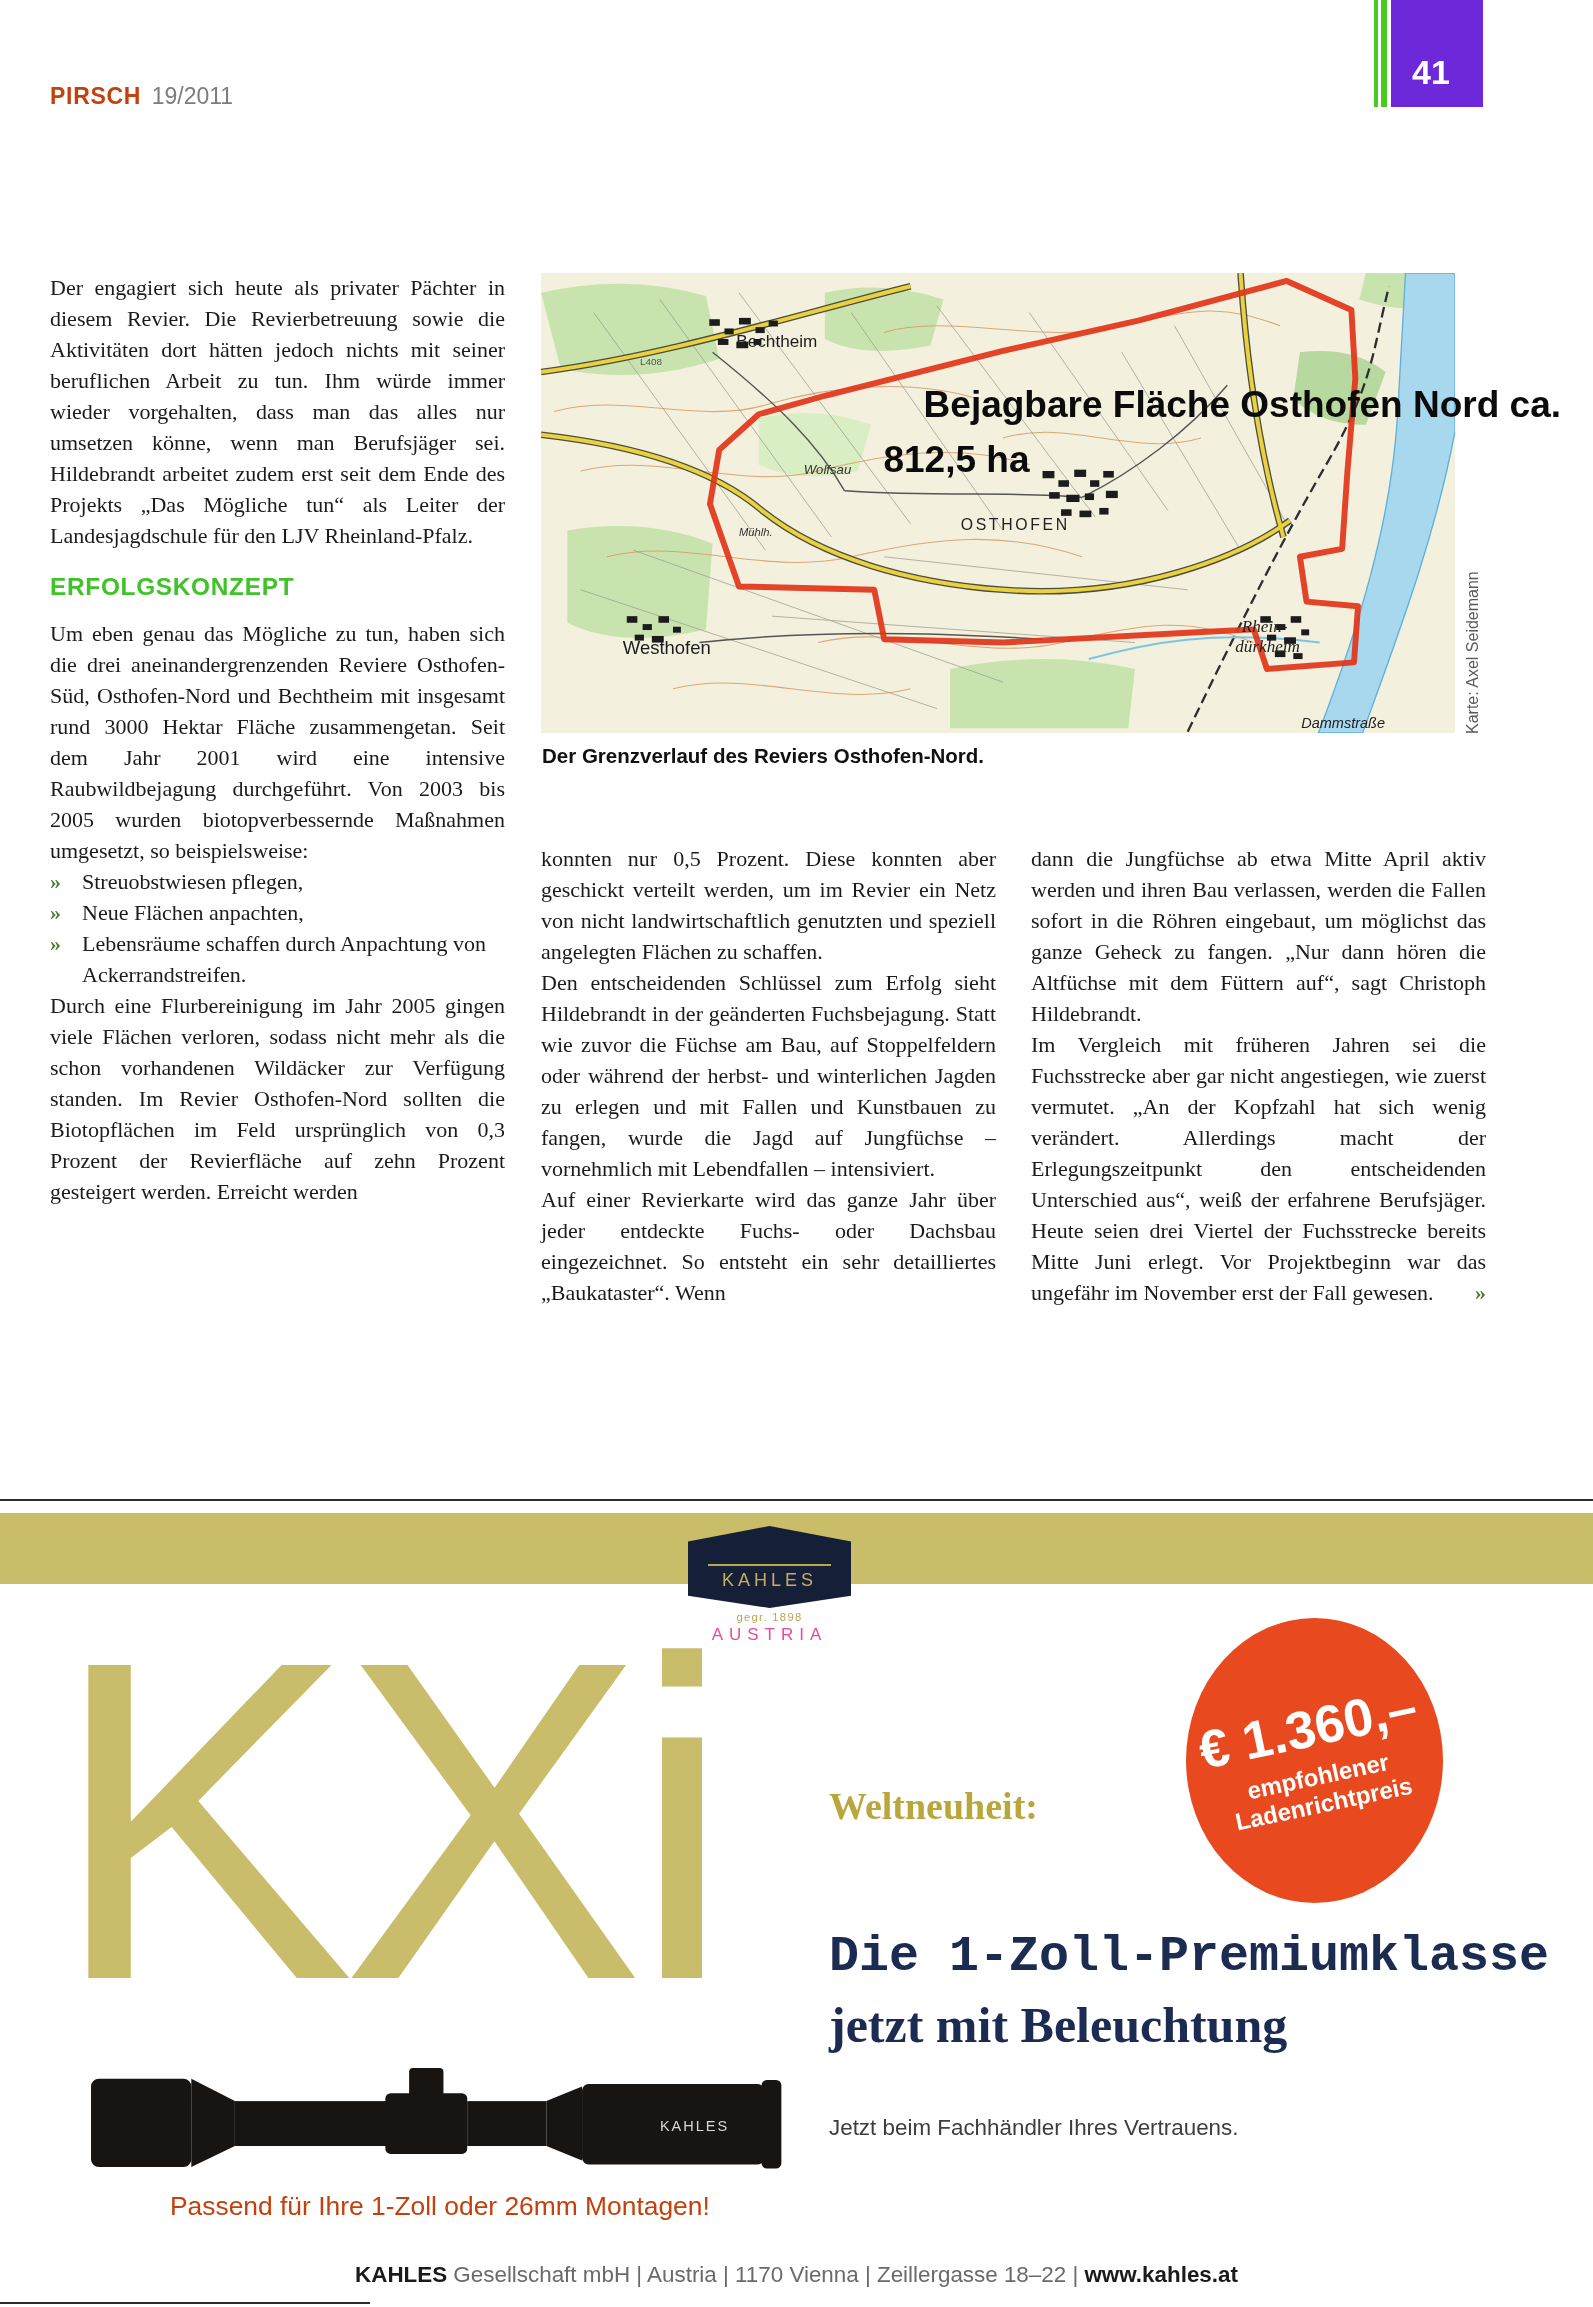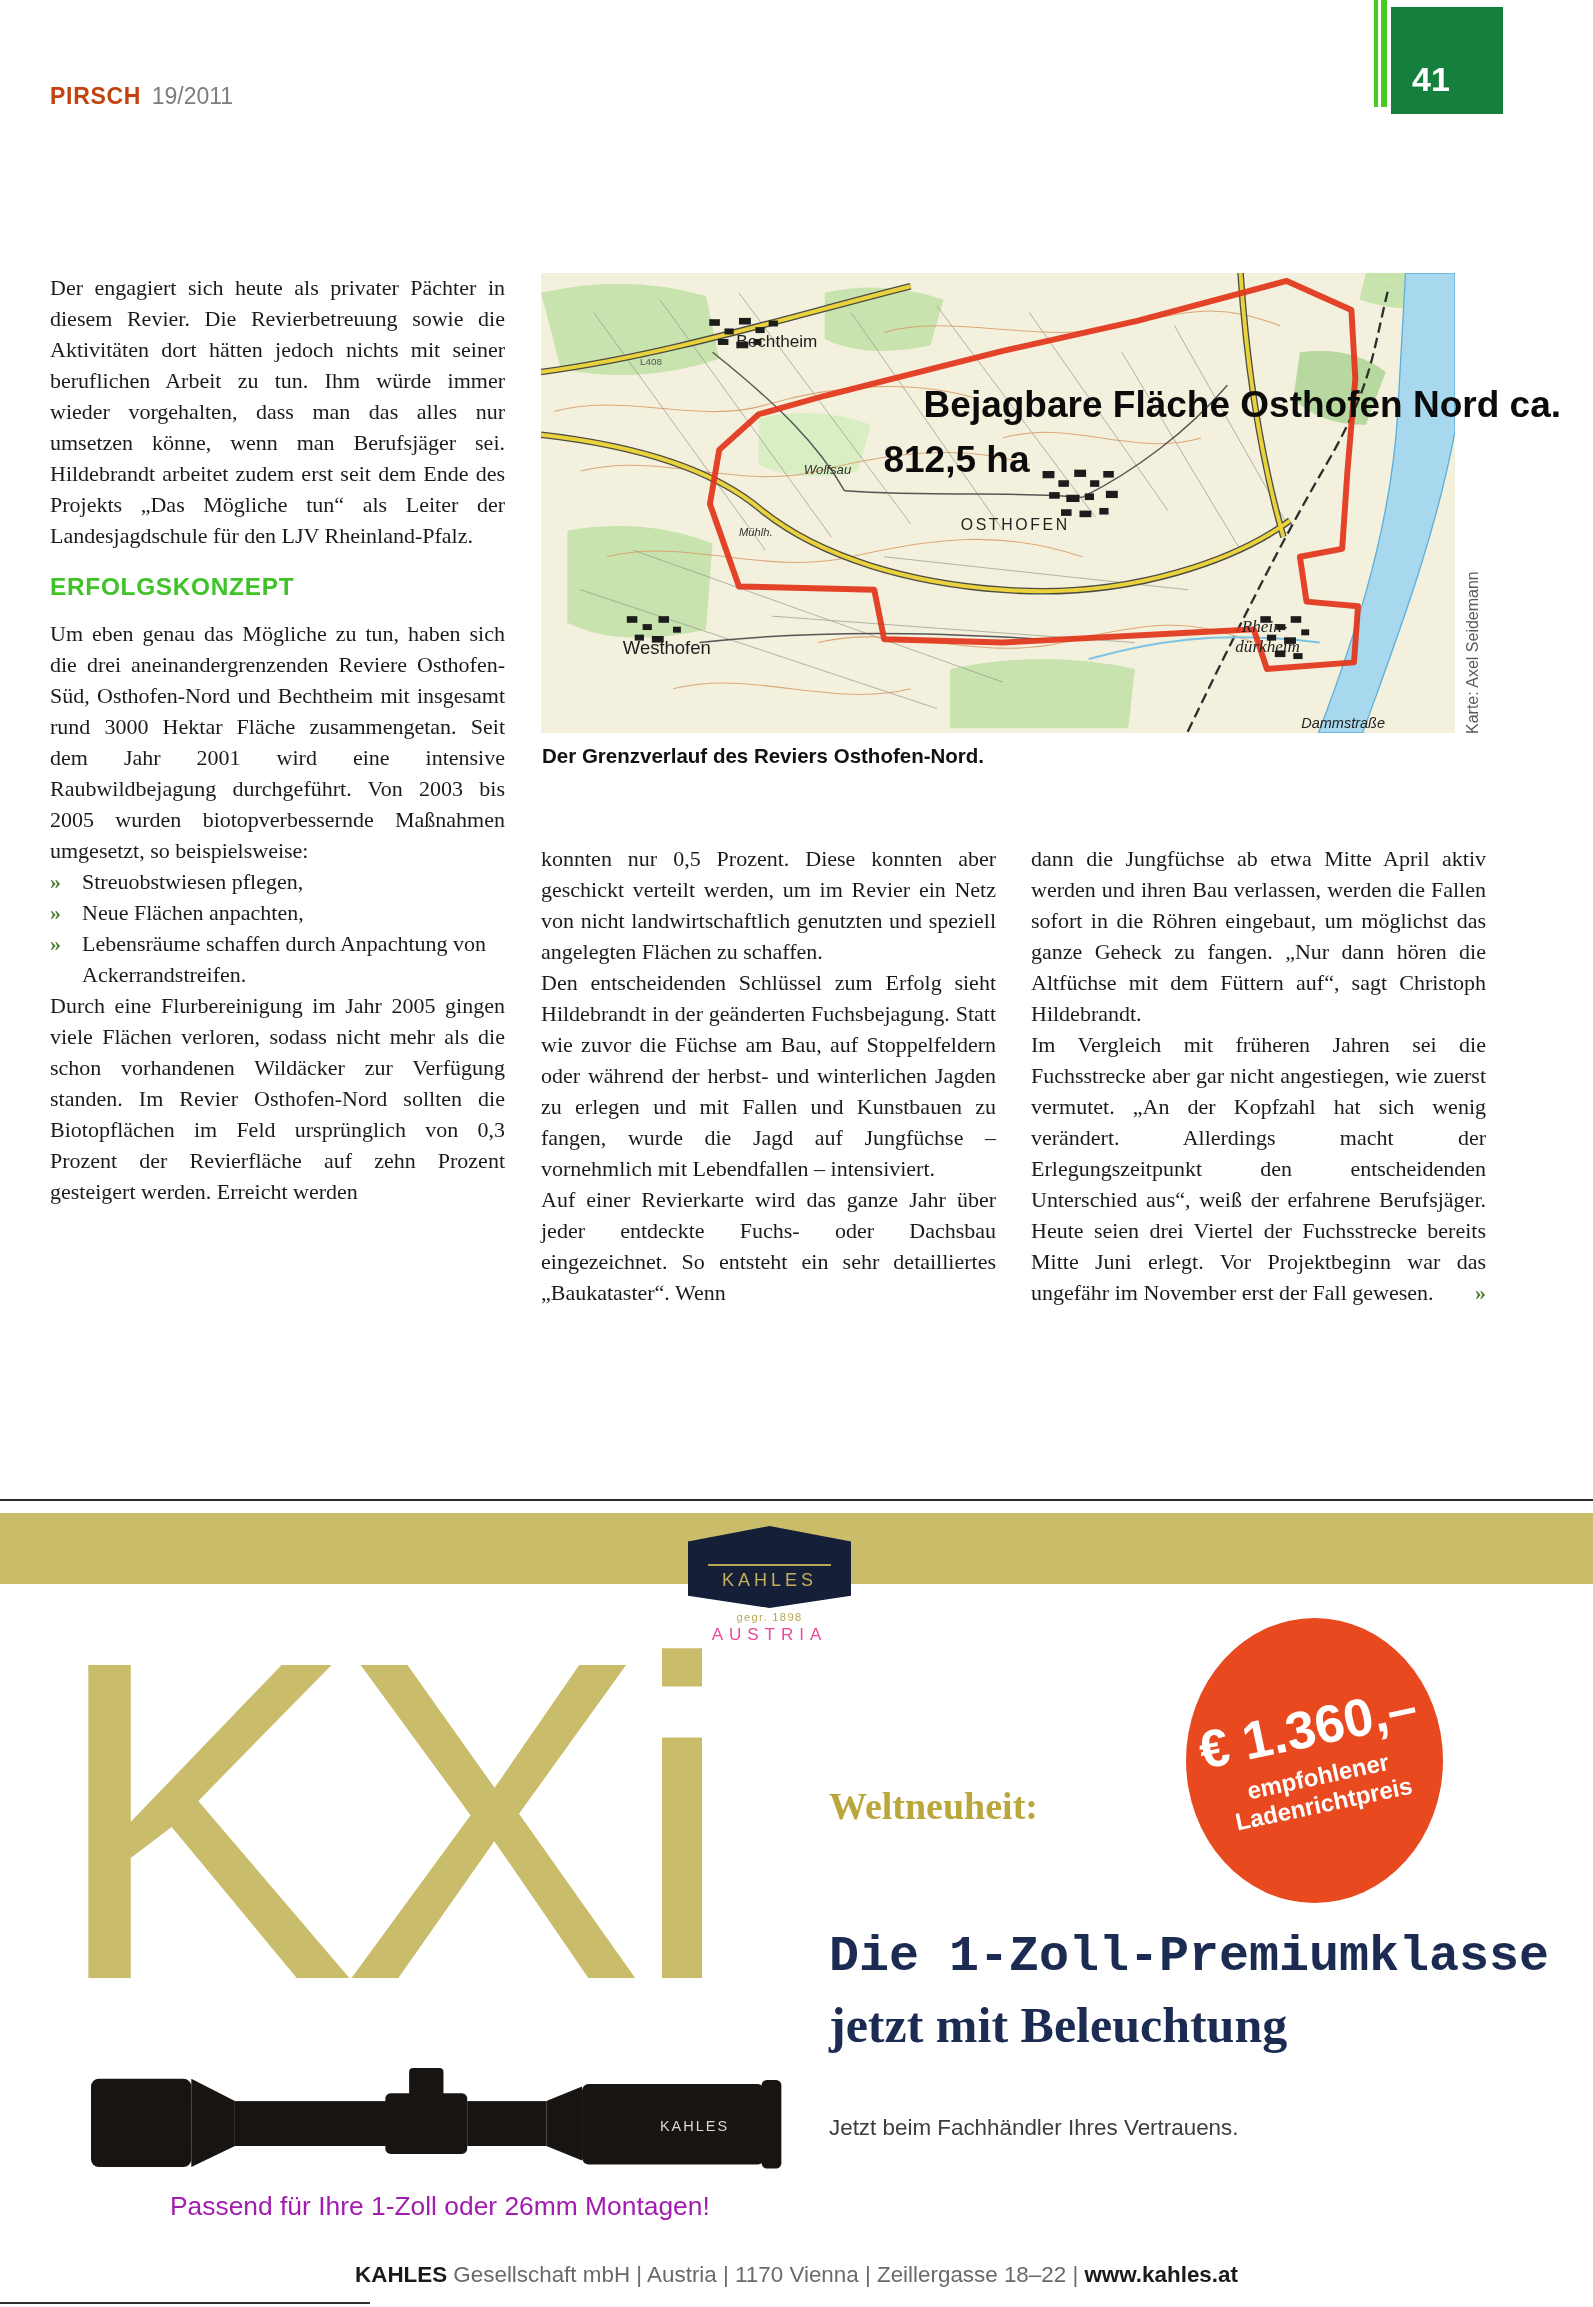--- a/index.html
+++ b/index.html
@@ -5,21 +5,21 @@
   html,body{margin:0;padding:0;background:#ffffff;}
   .page{position:relative;width:1593px;height:2307px;background:#ffffff;overflow:hidden;
         font-family:"Liberation Serif",serif;color:#1c1c1c;}
 
   
   .masthead{position:absolute;left:50px;top:83px;font-family:"Liberation Sans",sans-serif;font-size:23px;}
   .mast-logo{font-weight:bold;color:#c2410c;letter-spacing:0.7px;}
   .mast-issue{color:#7d7d7d;margin-left:10.6px;}
   .badge-stripe-a{position:absolute;left:1374px;top:0;width:4px;height:107px;background:#47cb1d;}
   .badge-stripe-b{position:absolute;left:1381px;top:0;width:6px;height:107px;background:#47cb1d;}
-  .badge-block{position:absolute;left:1391px;top:7px;width:112px;height:107px;background:#15803d;}
+  .badge-block{position:absolute;left:1391px;top:0;width:92px;height:107px;background:#6d28d9;}
   .badge-num{position:absolute;left:21px;top:55px;font-family:"Liberation Sans",sans-serif;
              font-weight:bold;font-size:34px;color:#ffffff;line-height:1;}
 
   
   .col{position:absolute;width:455px;text-align:justify;font-size:22px;line-height:31px;color:#1b1b1b;}
   .col p{margin:0;}
   .col-1{left:50px;top:272px;}
   .col-2{left:541px;top:843px;}
   .col-3{left:1031px;top:843px;}
   .green-head{font-family:"Liberation Sans",sans-serif;font-weight:bold;font-size:24.4px;
@@ -63,21 +63,21 @@
   .ad-intro{position:absolute;left:829px;top:1784px;font-family:"Liberation Serif",serif;
             font-weight:bold;font-size:38px;color:#b9a73c;}
   .ad-head1{position:absolute;left:829px;top:1928px;font-family:Liberation Mono, monospace;
             font-weight:bold;font-size:50px;color:#1b2b52;}
   .ad-head2{position:absolute;left:829px;top:1996px;font-family:"Liberation Serif",serif;
             font-weight:bold;font-size:50px;color:#1b2b52;}
   .ad-cta{position:absolute;left:829px;top:2091px;font-family:"Liberation Sans",sans-serif;
           font-size:22.4px;color:#3d3d3d;margin-top:24px;}
   .scope{position:absolute;left:91px;top:2064px;}
   .mount-note{position:absolute;left:170px;top:2191px;font-family:"Liberation Sans",sans-serif;
-              font-size:26.4px;color:#a21caf;}
+              font-size:26.4px;color:#c2410c;}
   .ad-footer{position:absolute;left:0;top:2262px;width:1593px;text-align:center;
              font-family:"Liberation Sans",sans-serif;font-size:22.4px;color:#6a6a6a;}
   .f-bold{color:#1a1a1a;font-weight:bold;}
   .edge-line{position:absolute;left:0;top:2302px;width:370px;height:2px;background:#2d2d2d;}
 </style>
 </head>
 <body>
 
 <div class="page">
 

